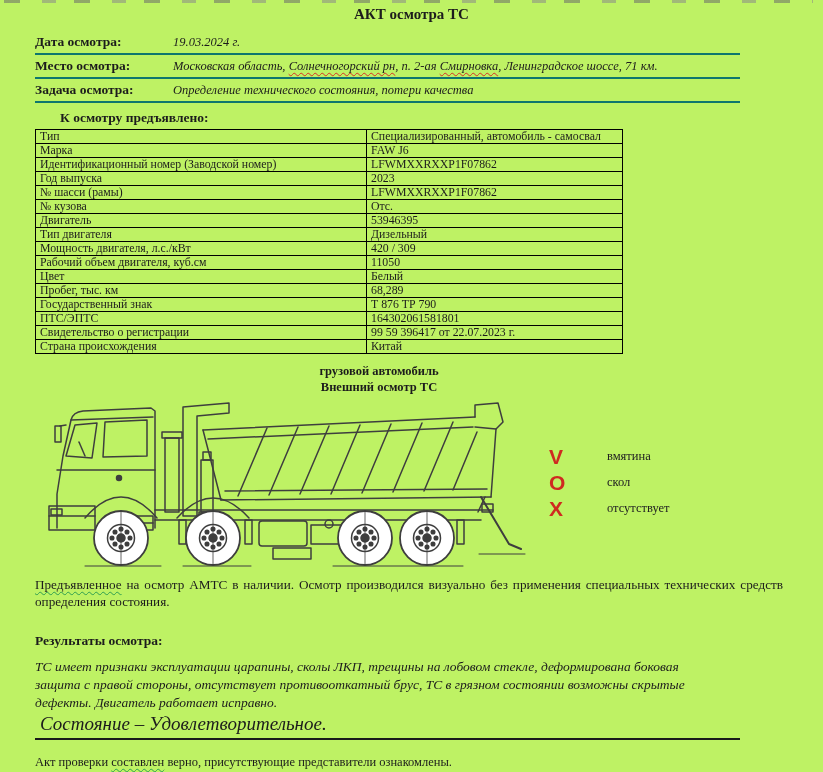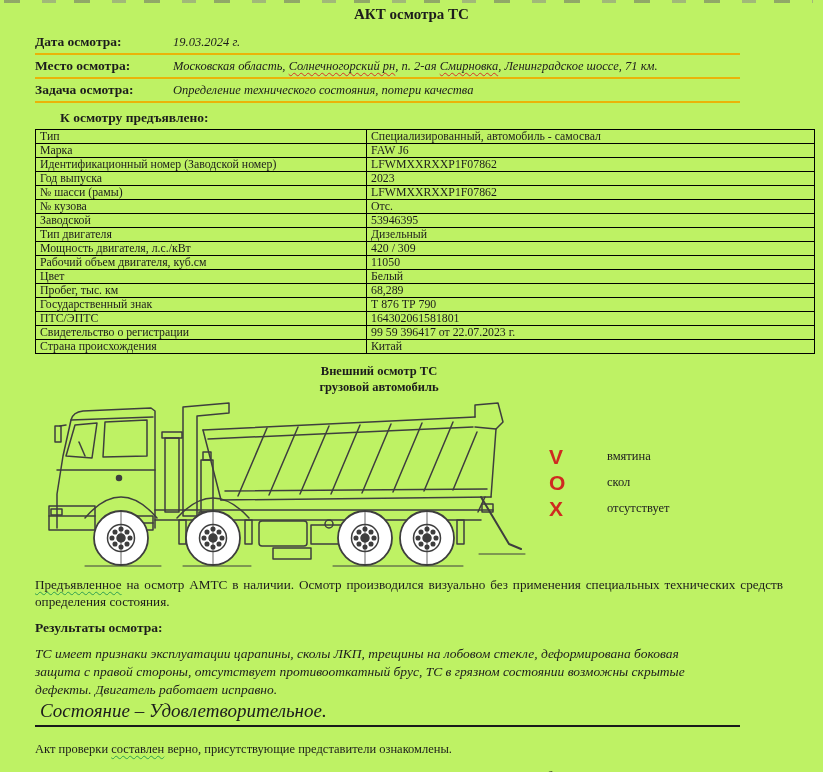--- a/index.html
+++ b/index.html
@@ -7,44 +7,44 @@
     width:823px;height:772px;overflow:hidden;position:relative;
     background:#bef264;color:#1c1c1c;
     font-family:"Liberation Serif","DejaVu Serif",serif;
   }
   .top-frag{height:3px;margin:0 10px 0 4px;
     background:repeating-linear-gradient(90deg,#6b6b6b 0 16px,transparent 16px 38px,#8a8a8a 38px 52px,transparent 52px 70px);
     opacity:.55;}
   .doc-title{text-align:center;font-weight:bold;font-size:15px;margin:3px 0 8px 0;}
   
   .hdr{margin:0 83px 0 35px;}
-  .hdr-row{display:flex;align-items:baseline;border-bottom:2px solid #eab308;padding:3px 0 2px 0;min-height:17px;}
+  .hdr-row{display:flex;align-items:baseline;border-bottom:2px solid #0f766e;padding:3px 0 2px 0;min-height:17px;}
   .hdr-label{width:136px;font-weight:bold;font-size:13.5px;flex-shrink:0;}
   .hdr-value{font-style:italic;font-size:12.5px;flex:1;padding-left:2px;}
   .sq-red{text-decoration:underline wavy #d93025 1px;text-decoration-skip-ink:none;text-underline-offset:2px;}
   .sq-green{text-decoration:underline wavy #2e9e4f 1px;text-decoration-skip-ink:none;text-underline-offset:2px;}
   .preamble-heading{font-weight:bold;font-size:13.5px;margin:7px 0 3px 60px;}
   
-  table.spec{border-collapse:collapse;margin-left:35px;width:780px;table-layout:fixed;}
+  table.spec{border-collapse:collapse;margin-left:35px;width:588px;table-layout:fixed;}
   table.spec td{border:1px solid #000;font-size:11.8px;line-height:13px;height:13px;padding:0 4px;
     white-space:nowrap;overflow:hidden;}
   td.c1{width:322px;}
   
   .exterior-heading{width:688px;margin:9px 0 2px 35px;text-align:center;font-weight:bold;font-size:12.5px;line-height:1.3;}
   
   .inspection{display:flex;margin:2px 0 0 33px;height:172px;}
   .legend{margin-left:16px;padding-top:46px;display:flex;flex-direction:column;}
   .legend-item{display:flex;align-items:center;height:26px;}
   .legend-symbol{width:36px;color:#cf2a20;font-family:"Liberation Sans","DejaVu Sans",sans-serif;
     font-weight:bold;font-size:21px;line-height:20px;}
   .legend-symbol .bar{display:inline-block;width:10px;height:5px;background:#cf2a20;margin-right:5px;}
   .legend-label{font-size:12.5px;margin-left:22px;color:#222;}
   
   .para1{margin:6px 40px 0 35px;text-align:justify;font-size:13.2px;line-height:1.35;}
-  .results-heading{font-weight:bold;font-size:13.5px;margin:9px 0 0 35px;}
+  .results-heading{font-weight:bold;font-size:13.5px;margin:22px 0 0 35px;}
   .results-body{font-style:italic;font-size:13.5px;line-height:1.32;margin:9px 110px 0 35px;}
   .state-line{font-style:italic;font-size:19px;margin:1px 0 0 40px;}
   .state-rule{border-bottom:2px solid #1a1a1a;margin:3px 83px 0 35px;}
   .confirmation{font-size:12.5px;margin:15px 0 0 35px;}
   .signatures{display:flex;margin:12px 0 0 15px;font-size:12.8px;}
   .sig-left{width:435px;}
   .sig-right{flex:1;}
 </style>
 </head>
 <body>
@@ -90,21 +90,21 @@
         </tr>
       <tr>
           <td class="c1">№ шасси (рамы)</td>
           <td>LFWMXXRXXP1F07862</td>
         </tr>
       <tr>
           <td class="c1">№ кузова</td>
           <td><span class="sq-red">Отс.</span></td>
         </tr>
       <tr>
-          <td class="c1">Заводской</td>
+          <td class="c1">Двигатель</td>
           <td>53946395</td>
         </tr>
       <tr>
           <td class="c1">Тип двигателя</td>
           <td>Дизельный</td>
         </tr>
       <tr>
           <td class="c1"><span>Мощность двигателя, </span><span class="sq-red">л.с.</span><span>/кВт</span></td>
           <td>420 / 309</td>
         </tr>
@@ -133,22 +133,22 @@
           <td>99 59 396417 от 22.07.2023 г.</td>
         </tr>
       <tr>
           <td class="c1">Страна происхождения</td>
           <td>Китай</td>
         </tr>
     </tbody>
   </table>
 
   <div class="exterior-heading">
+    <div>грузовой автомобиль</div>
     <div>Внешний осмотр ТС</div>
-    <div>грузовой автомобиль</div>
   </div>
 
   <div class="inspection">
     <svg width="500" height="172" viewBox="0 0 500 172" fill="none" stroke="#3e3e3e" stroke-width="1.5" stroke-linejoin="round" stroke-linecap="round">
 
       <g>
         <path d="M170,32 L442,19"></path>
         <path d="M175,41 L440,29"></path>
         <path d="M170,32 L188,102"></path>
         <path d="M188,102 L458,99"></path>

